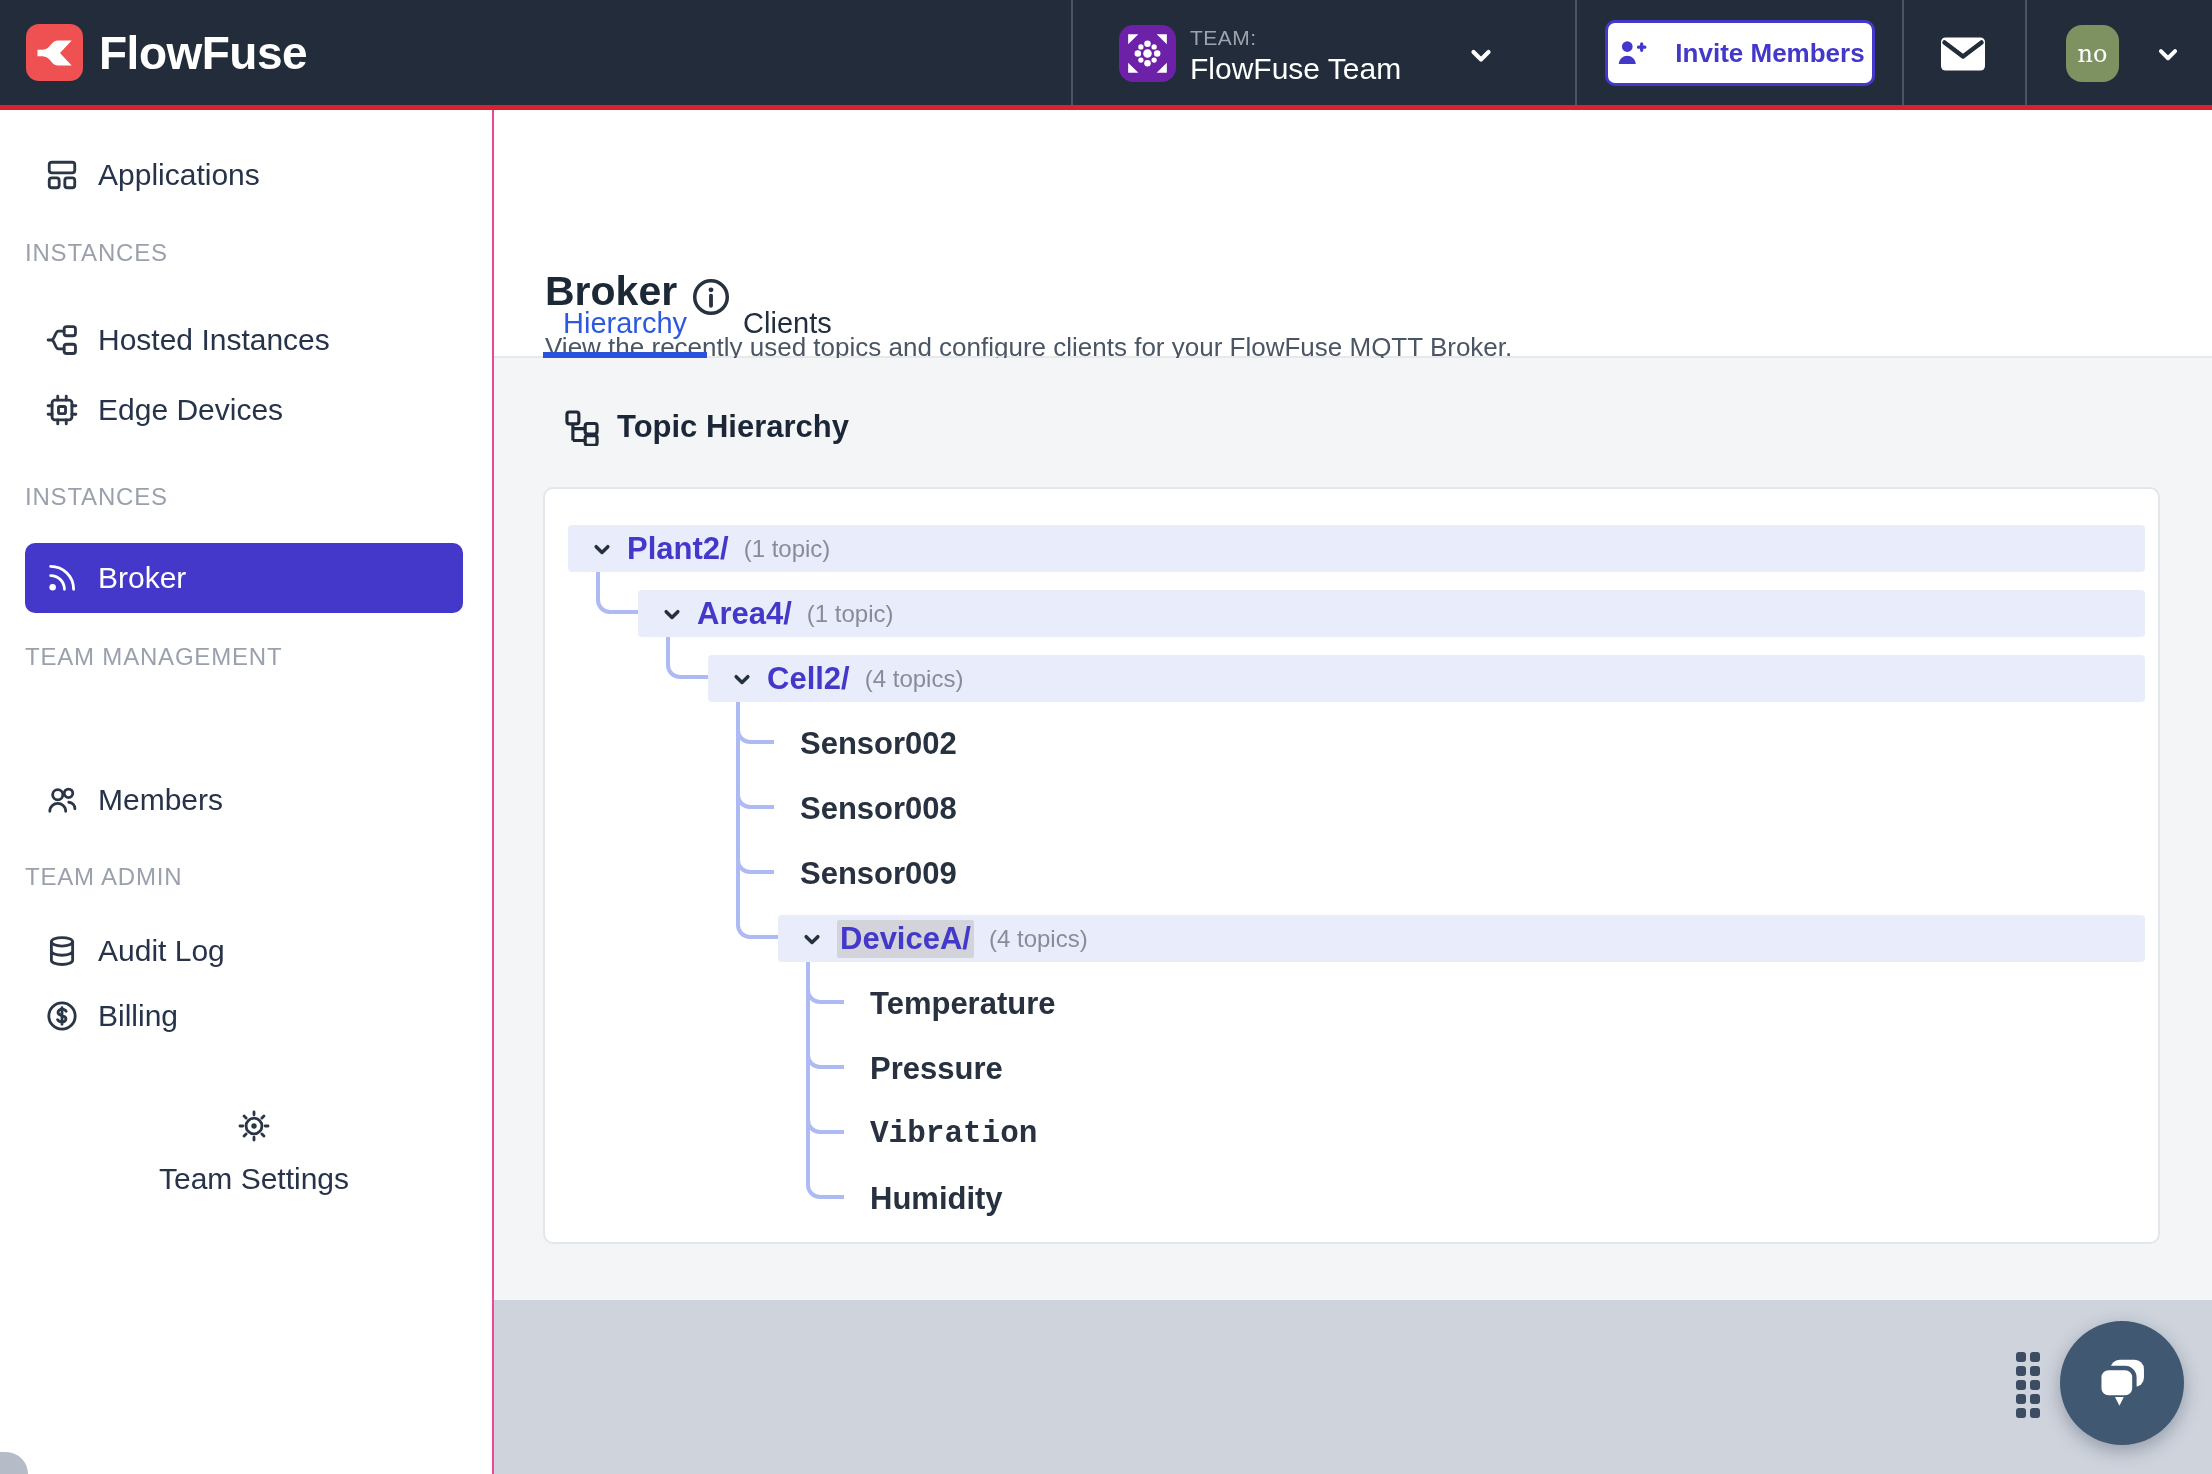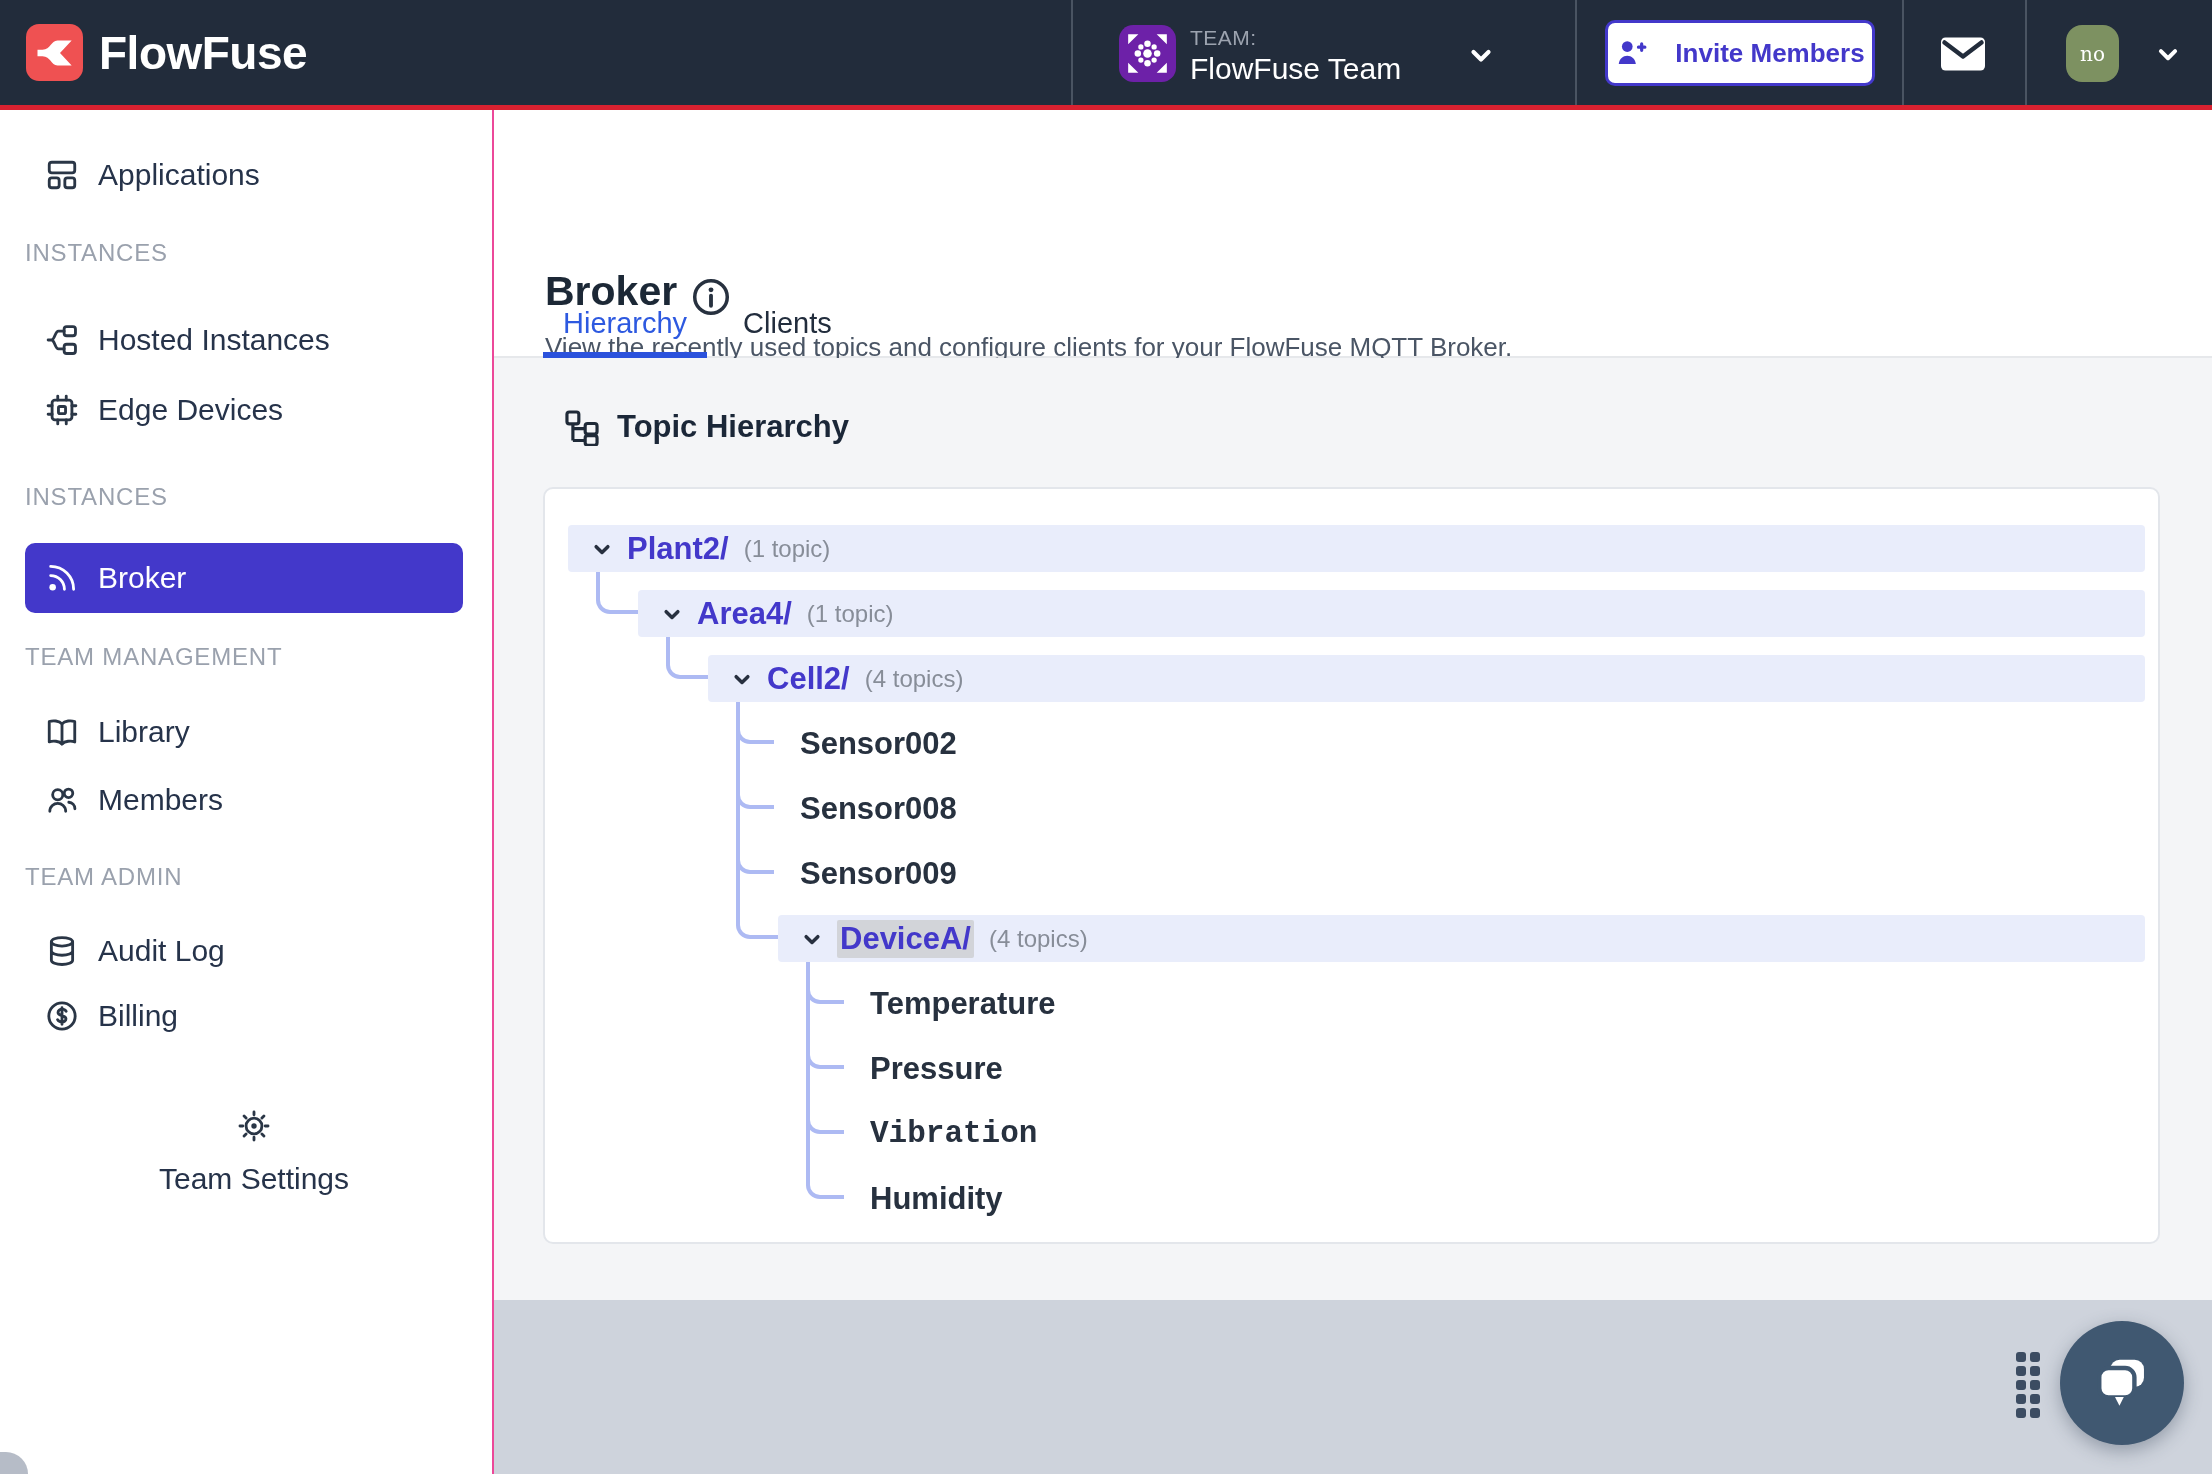--- a/index.html
+++ b/index.html
@@ -31,21 +31,21 @@
   .team-chevron{position:absolute; left:367px; top:37px; color:#fff;}
   .invite-btn{position:absolute; left:1605px; top:20px; width:270px; height:66px;
     background:#fff; border:3px solid var(--indigo); border-radius:10px;
     display:flex; align-items:center; justify-content:center; gap:28px; cursor:pointer;}
   .invite-btn span.lbl{color:var(--indigo); font-size:26px; font-weight:700;}
   .invite-btn svg{color:var(--indigo);}
   .mail-btn{position:absolute; left:1940px; top:36px; width:46px; height:36px; cursor:pointer;}
   .user-menu{position:absolute; left:2066px; top:25px; display:flex; align-items:center; gap:32px; cursor:pointer;}
   .user-avatar{width:53px; height:57px; border-radius:16px; background:var(--user-avatar-green);
     display:flex; align-items:center; justify-content:center;
-    color:#fff; font-size:20px; font-family:"DejaVu Serif", serif;}
+    color:#fff; font-size:24px; font-family:"DejaVu Serif", serif;}
   .user-chevron{color:#fff; margin-top:4px;}
 
   
   .sidebar{position:absolute; left:0; top:110px; width:494px; height:1364px;
     background:#fff; border-right:2px solid #ec4899;}
   .side-label{position:absolute; left:25px; height:30px; font-size:24px; color:#9aa1ad;
     letter-spacing:0.8px; line-height:30px;}
   .side-item{position:absolute; left:25px; width:438px; height:56px; border-radius:10px;
     display:flex; align-items:center; gap:19px; padding-left:20px;
     color:#26334a; font-size:30px; cursor:pointer;}
@@ -203,29 +203,20 @@
       <div class="side-item active" style="top: 433px;">
         <span style="display: flex;">
           <svg width="34" height="34" viewBox="0 0 24 24" fill="none" stroke="currentColor" stroke-width="2" stroke-linecap="round" stroke-linejoin="round">
             <path d="M4 3.8a16.2 16.2 0 0 1 16.2 16.2M4 10.3A9.7 9.7 0 0 1 13.7 20"></path>
             <circle cx="5.4" cy="18.6" r="2.3" fill="currentColor" stroke="none"></circle>
           </svg>
         </span>
         <span>Broker</span>
       </div>
       <div class="side-label" style="top: 532px;">TEAM MANAGEMENT</div>
-      <div class="side-item" style="top: 594px;">
-        <span style="display: flex;">
-          <svg width="34" height="34" viewBox="0 0 24 24" fill="none" stroke="currentColor" stroke-width="2" stroke-linecap="round" stroke-linejoin="round">
-            <path d="M12 6.3C10 3.9 5.5 3.7 3 4.7V19c2.5-1 7-.8 9 1.5 2-2.3 6.5-2.5 9-1.5V4.7c-2.5-1-7-.8-9 1.6Z"></path>
-            <path d="M12 6.3v14.2"></path>
-          </svg>
-        </span>
-        <span>Library</span>
-      </div>
       <div class="side-item" style="top: 662px;">
         <span style="display: flex;">
           <svg width="34" height="34" viewBox="0 0 24 24" fill="none" stroke="currentColor" stroke-width="2" stroke-linecap="round" stroke-linejoin="round">
             <circle cx="9" cy="8.3" r="3.6"></circle>
             <path d="M3.4 20c0-3.6 2.9-5.6 5.6-5.6s5.6 2 5.6 5.6"></path>
             <circle cx="16.6" cy="7.3" r="3"></circle>
             <path d="M16.8 13.6c2.4.2 4.3 2.1 4.3 4.6"></path>
           </svg>
         </span>
         <span>Members</span>

